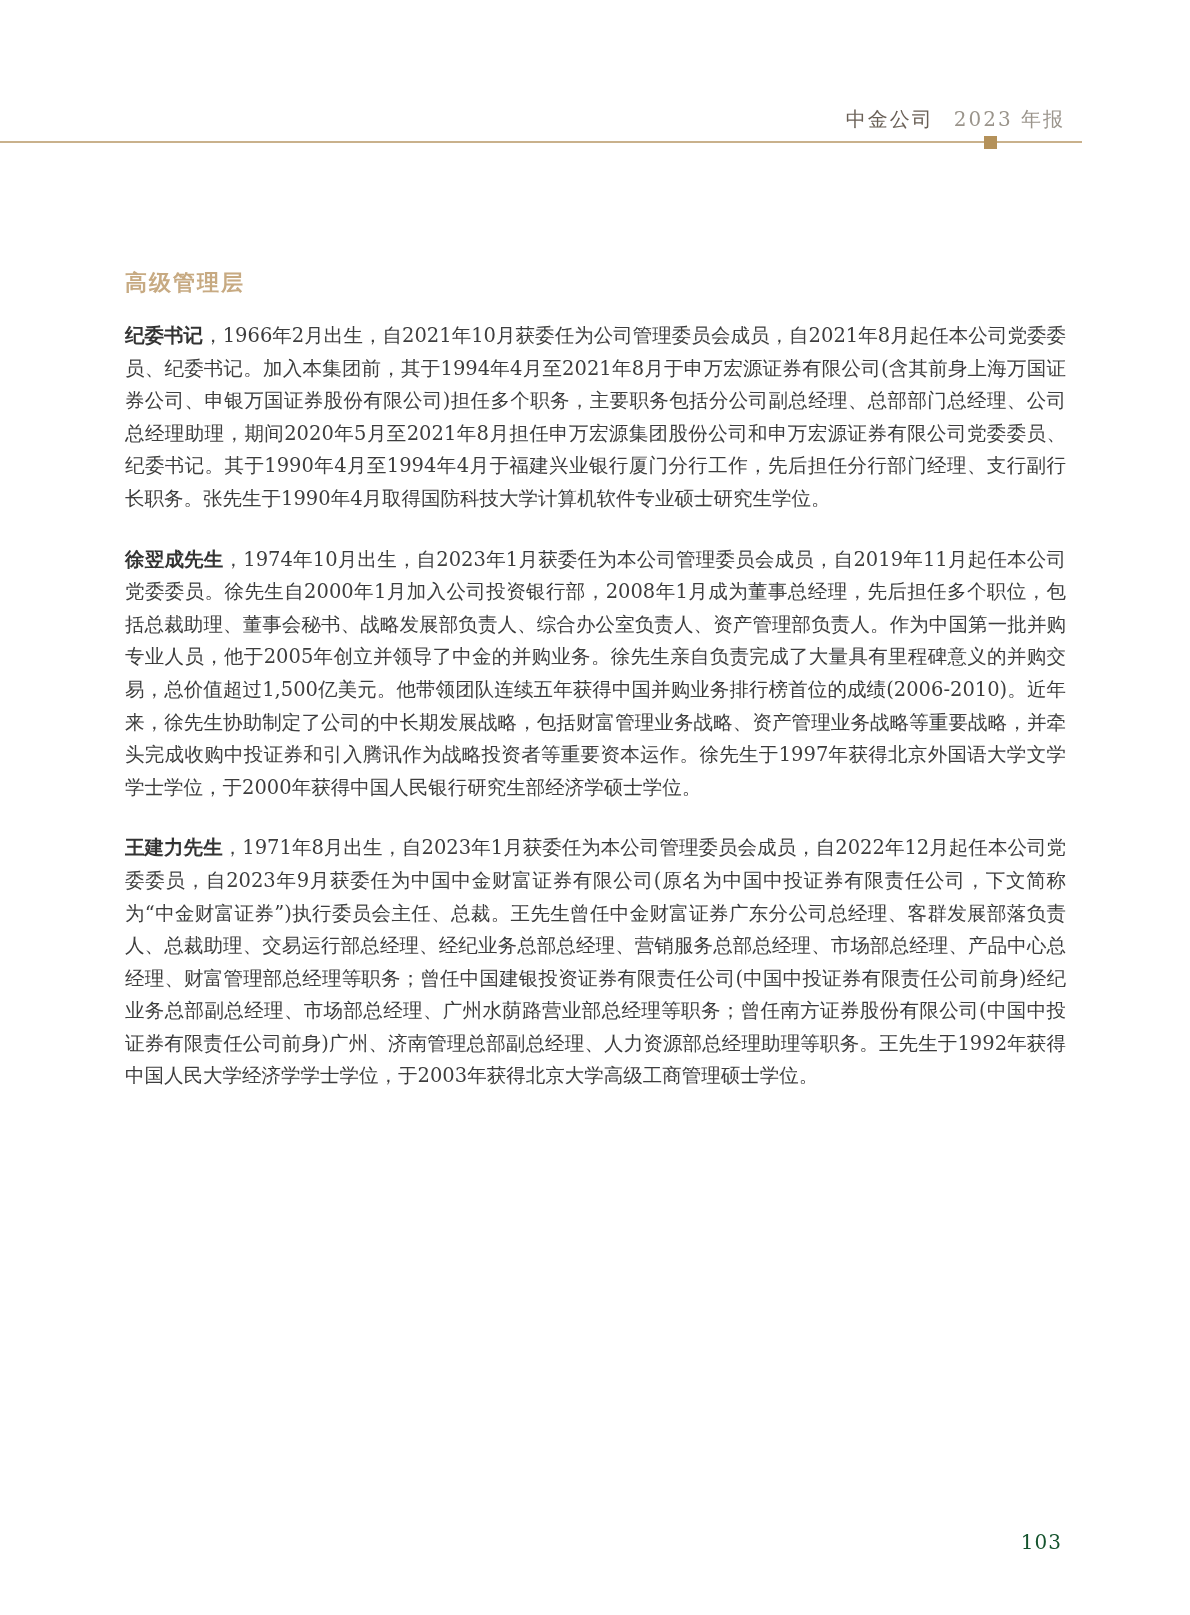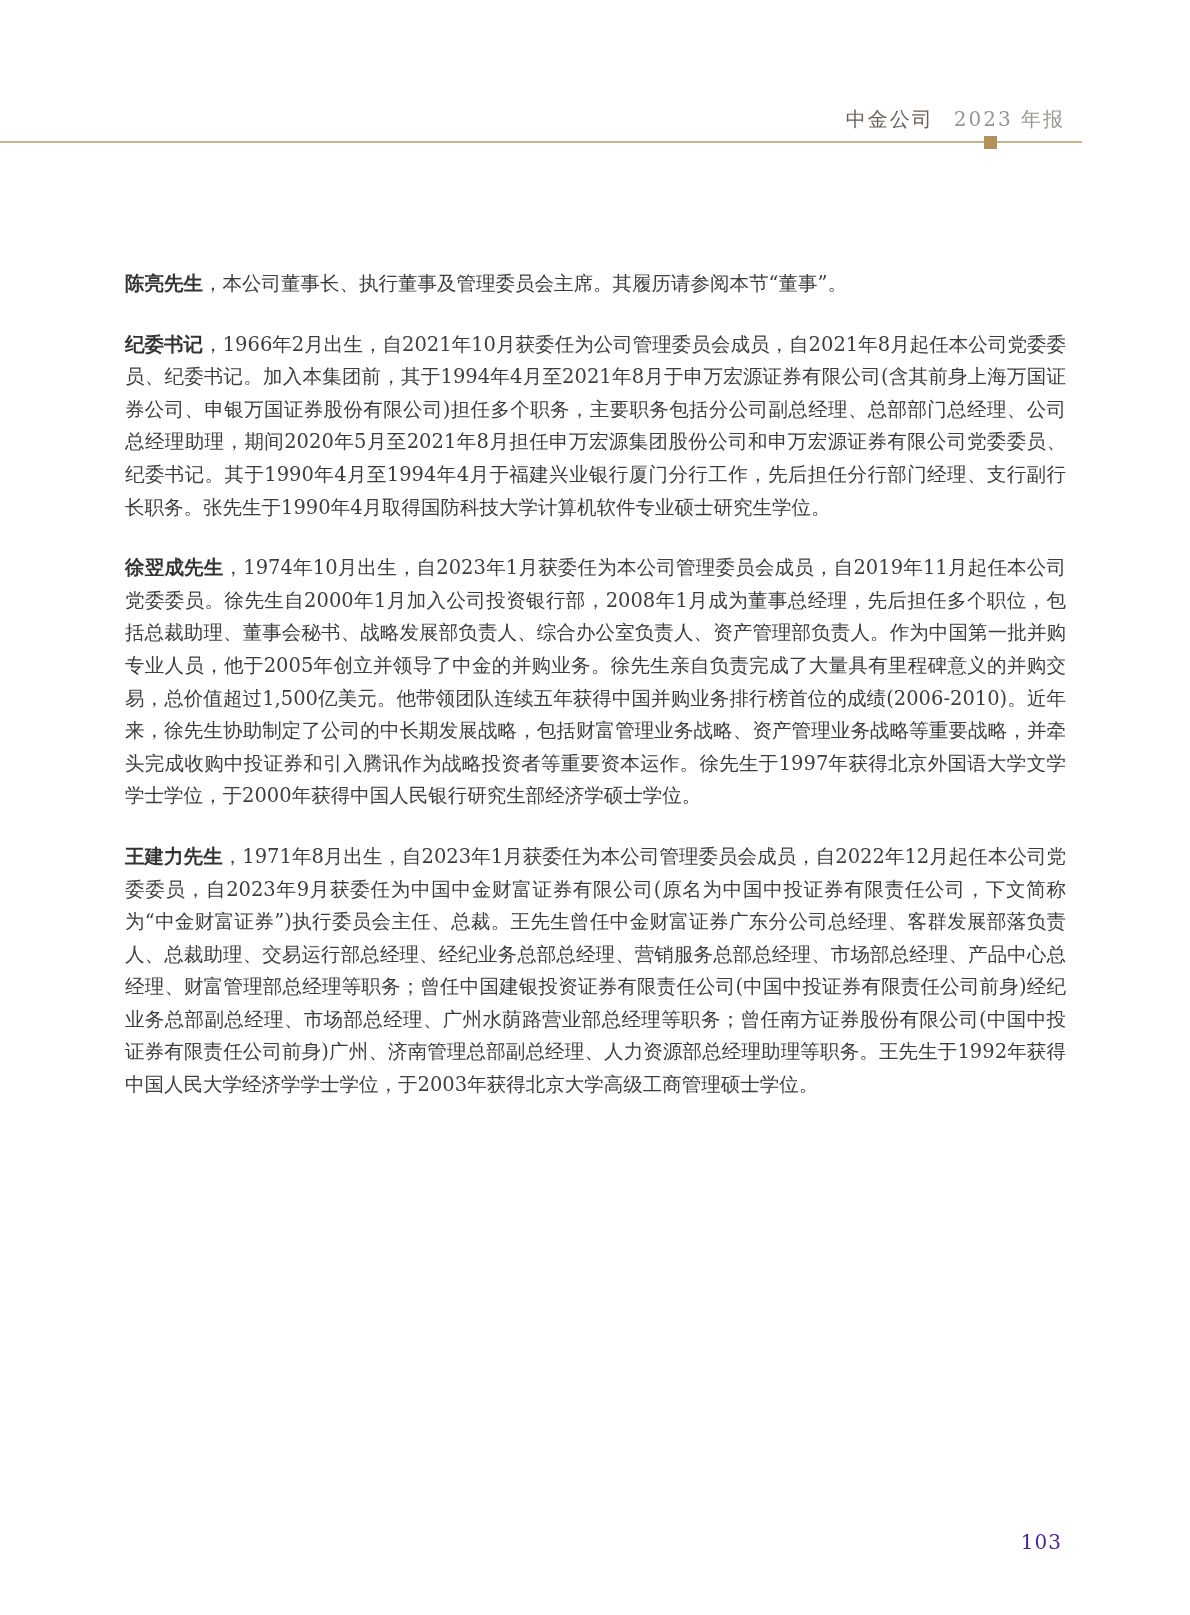--- a/index.html
+++ b/index.html
@@ -76,39 +76,39 @@
     font-weight: 700;
     color: #333333;
   }
 
   
   .page-number {
     position: absolute;
     top: 1530px;
     right: 128px;
     font-size: 20px;
-    color: #4c1d95;
+    color: #14532d;
     letter-spacing: 1px;
   }
 </style>
 </head>
 <body>
 
 <div class="page">
 
   <div class="header">
     <span class="header-company">中金公司</span>
     <span class="header-report">2023 年报</span>
   </div>
   <div class="header-rule"></div>
   <div class="header-square"></div>
 
   <div class="content">
+    <h2 class="section-title">高级管理层</h2>
 
-    <p class="bio"><span class="name">陈亮先生</span><span>，本公司董事长、执行董事及管理委员会主席。其履历请参阅本节“董事”。</span></p>
 
     <p class="bio"><span class="name">纪委书记</span><span>，1966年2月出生，自2021年10月获委任为公司管理委员会成员，自2021年8月起任本公司党委委员、纪委书记。加入本集团前，其于1994年4月至2021年8月于申万宏源证券有限公司(含其前身上海万国证券公司、申银万国证券股份有限公司)担任多个职务，主要职务包括分公司副总经理、总部部门总经理、公司总经理助理，期间2020年5月至2021年8月担任申万宏源集团股份公司和申万宏源证券有限公司党委委员、纪委书记。其于1990年4月至1994年4月于福建兴业银行厦门分行工作，先后担任分行部门经理、支行副行长职务。张先生于1990年4月取得国防科技大学计算机软件专业硕士研究生学位。</span></p>
 
     <p class="bio"><span class="name">徐翌成先生</span><span>，1974年10月出生，自2023年1月获委任为本公司管理委员会成员，自2019年11月起任本公司党委委员。徐先生自2000年1月加入公司投资银行部，2008年1月成为董事总经理，先后担任多个职位，包括总裁助理、董事会秘书、战略发展部负责人、综合办公室负责人、资产管理部负责人。作为中国第一批并购专业人员，他于2005年创立并领导了中金的并购业务。徐先生亲自负责完成了大量具有里程碑意义的并购交易，总价值超过1,500亿美元。他带领团队连续五年获得中国并购业务排行榜首位的成绩(2006-2010)。近年来，徐先生协助制定了公司的中长期发展战略，包括财富管理业务战略、资产管理业务战略等重要战略，并牵头完成收购中投证券和引入腾讯作为战略投资者等重要资本运作。徐先生于1997年获得北京外国语大学文学学士学位，于2000年获得中国人民银行研究生部经济学硕士学位。</span></p>
 
     <p class="bio"><span class="name">王建力先生</span><span>，1971年8月出生，自2023年1月获委任为本公司管理委员会成员，自2022年12月起任本公司党委委员，自2023年9月获委任为中国中金财富证券有限公司(原名为中国中投证券有限责任公司，下文简称为“中金财富证券”)执行委员会主任、总裁。王先生曾任中金财富证券广东分公司总经理、客群发展部落负责人、总裁助理、交易运行部总经理、经纪业务总部总经理、营销服务总部总经理、市场部总经理、产品中心总经理、财富管理部总经理等职务；曾任中国建银投资证券有限责任公司(中国中投证券有限责任公司前身)经纪业务总部副总经理、市场部总经理、广州水荫路营业部总经理等职务；曾任南方证券股份有限公司(中国中投证券有限责任公司前身)广州、济南管理总部副总经理、人力资源部总经理助理等职务。王先生于1992年获得中国人民大学经济学学士学位，于2003年获得北京大学高级工商管理硕士学位。</span></p>
   </div>
 
   <div class="page-number">103</div>
 

